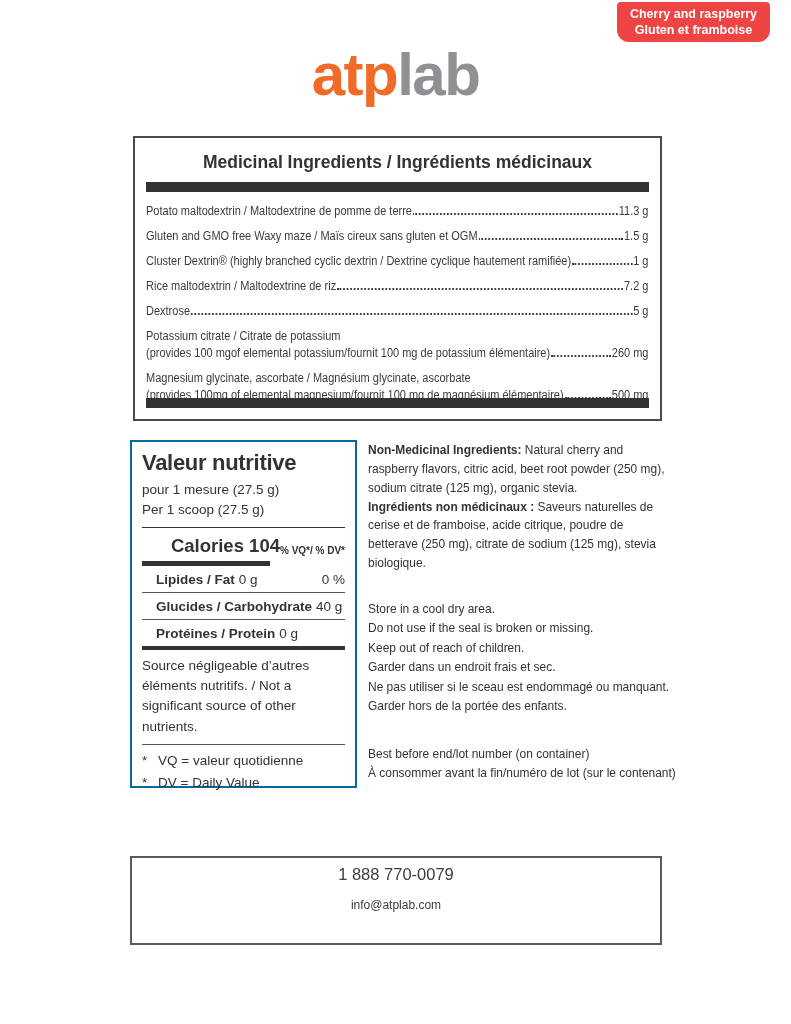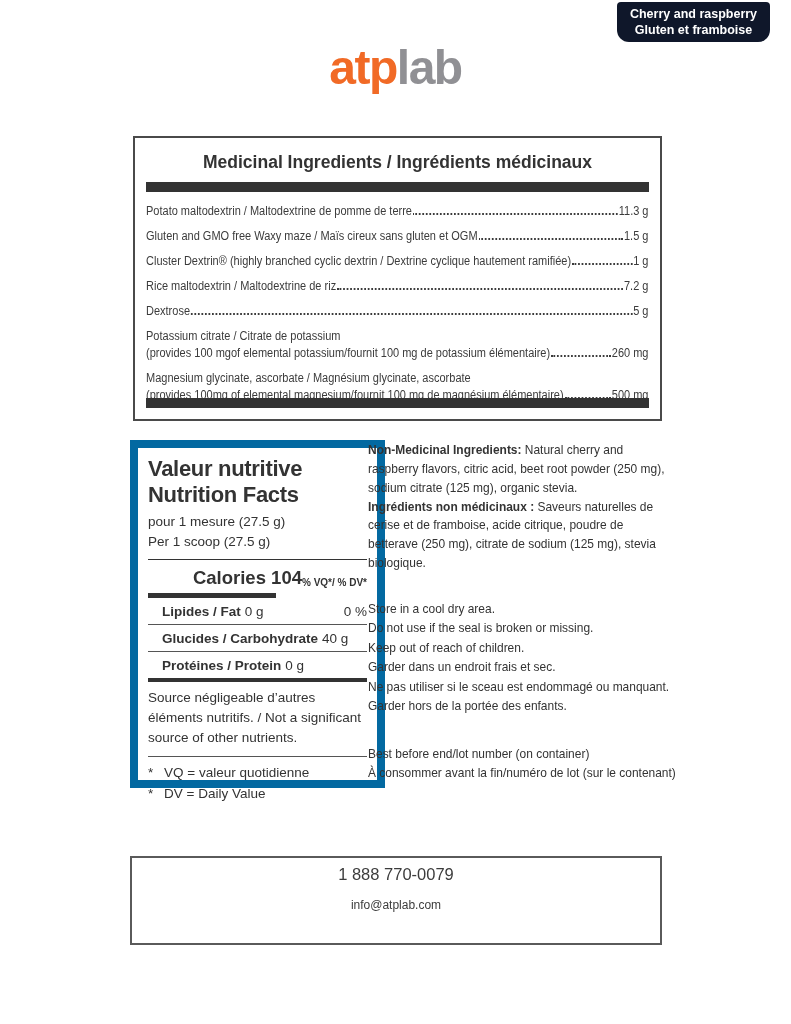--- a/index.html
+++ b/index.html
@@ -8,29 +8,29 @@
     position: relative;
     background: #ffffff;
     font-family: "Liberation Sans", sans-serif;
     color: #3a3a3a;
     overflow: hidden;
   }
 
   
   .badge {
     position: absolute; top: 2px; left: 617px; width: 153px; height: 40px;
-    background: #0f172a; color: #ffffff;
+    background: #ef4444; color: #ffffff;
     border-radius: 4px 4px 12px 12px;
     display: flex; flex-direction: column; align-items: center; justify-content: center;
     font-size: 12.5px; font-weight: bold; line-height: 1.3; text-align: center;
   }
 
   
   .logo-wrap { position: absolute; top: 40px; left: 0; width: 100%; text-align: center; }
-  .logo { font-size: 48px; font-weight: bold; letter-spacing: -1.5px; }
+  .logo { font-size: 60px; font-weight: bold; letter-spacing: -1.5px; }
   .logo .p1 { color: #f16a26; }
   .logo .p2 { color: #909094; }
 
   
   .med-box {
     position: absolute; left: 133px; top: 136px; width: 529px; height: 285px;
     border: 2px solid #4a4a4a; padding: 4px 11px; background: #fff;
   }
   .med-title { text-align: center; font-weight: bold; font-size: 17.5px; color: #333; margin-top: 10px; }
   .thick-bar { height: 10px; background: #333; }
@@ -40,22 +40,22 @@
   .ing-row { display: flex; align-items: flex-end; font-size: 12.5px; color: #3b3b3b; margin-bottom: 11px; }
   .ing-name { white-space: nowrap; }
   .leader { flex: 1; min-width: 6px; border-bottom: 2px dotted #3b3b3b; margin: 0 1px 3px 1px; }
   .ing-amt { white-space: nowrap; }
   .ing-group { margin-bottom: 11px; }
   .ing-line1 { font-size: 12.5px; color: #3b3b3b; margin-bottom: 3px; }
   .ing-group .ing-row { margin-bottom: 0; }
 
   
   .nf-box {
-    position: absolute; left: 130px; top: 440px; width: 255px; height: 348px;
-    border: 8px solid #0369a1; padding: 8px 10px; background: #fff; color: #333;
+    position: absolute; left: 130px; top: 440px; width: 227px; height: 348px;
+    border: 2px solid #0369a1; padding: 8px 10px; background: #fff; color: #333;
   }
   .nf-title { font-size: 22px; font-weight: bold; line-height: 1.18; letter-spacing: -0.3px; }
   .nf-serving { font-size: 13.5px; line-height: 1.5; margin-top: 4px; }
   .rule-thin { border-top: 1.5px solid #333; margin: 7px 0 0 0; }
   .cal-row { display: flex; justify-content: flex-end; align-items: flex-end; margin-top: 7px; }
   .cal-label { font-size: 18.5px; font-weight: bold; }
   .dv-head { font-size: 10px; font-weight: bold; padding-bottom: 1px; }
   .cal-underline { width: 128px; height: 4.5px; background: #333; margin-top: 4px; }
   .nf-row { display: flex; font-size: 13.5px; padding: 6px 0 5px 0; }
   .nf-row .lbl { font-weight: bold; padding-left: 14px; }
@@ -152,21 +152,20 @@
         <span class="ing-amt">500 mg</span>
       </div>
     </div>
 
   </div>
   <div class="thick-bar bottom"></div>
 </div>
 
 <div class="nf-box">
   <div class="nf-title">Valeur nutritive</div>
-  <div class="nf-title">Nutrition Facts</div>
   <div class="nf-serving">
     <div>pour 1 mesure (27.5 g)</div>
     <div>Per 1 scoop (27.5 g)</div>
   </div>
   <div class="rule-thin"></div>
 
   <div class="cal-row">
     <span class="cal-label"><span>Calories</span> <span>104</span></span>
     <span class="dv-head">% VQ*/ % DV*</span>
   </div>

